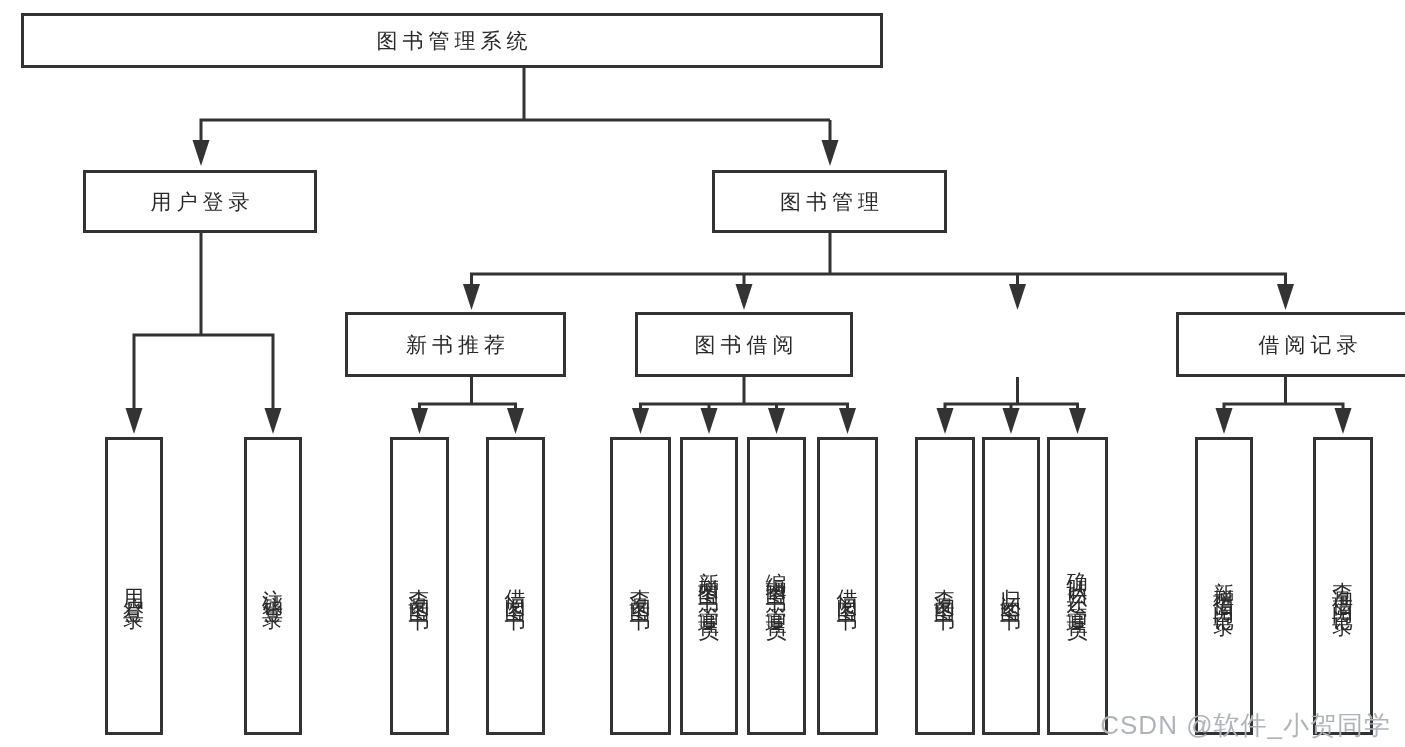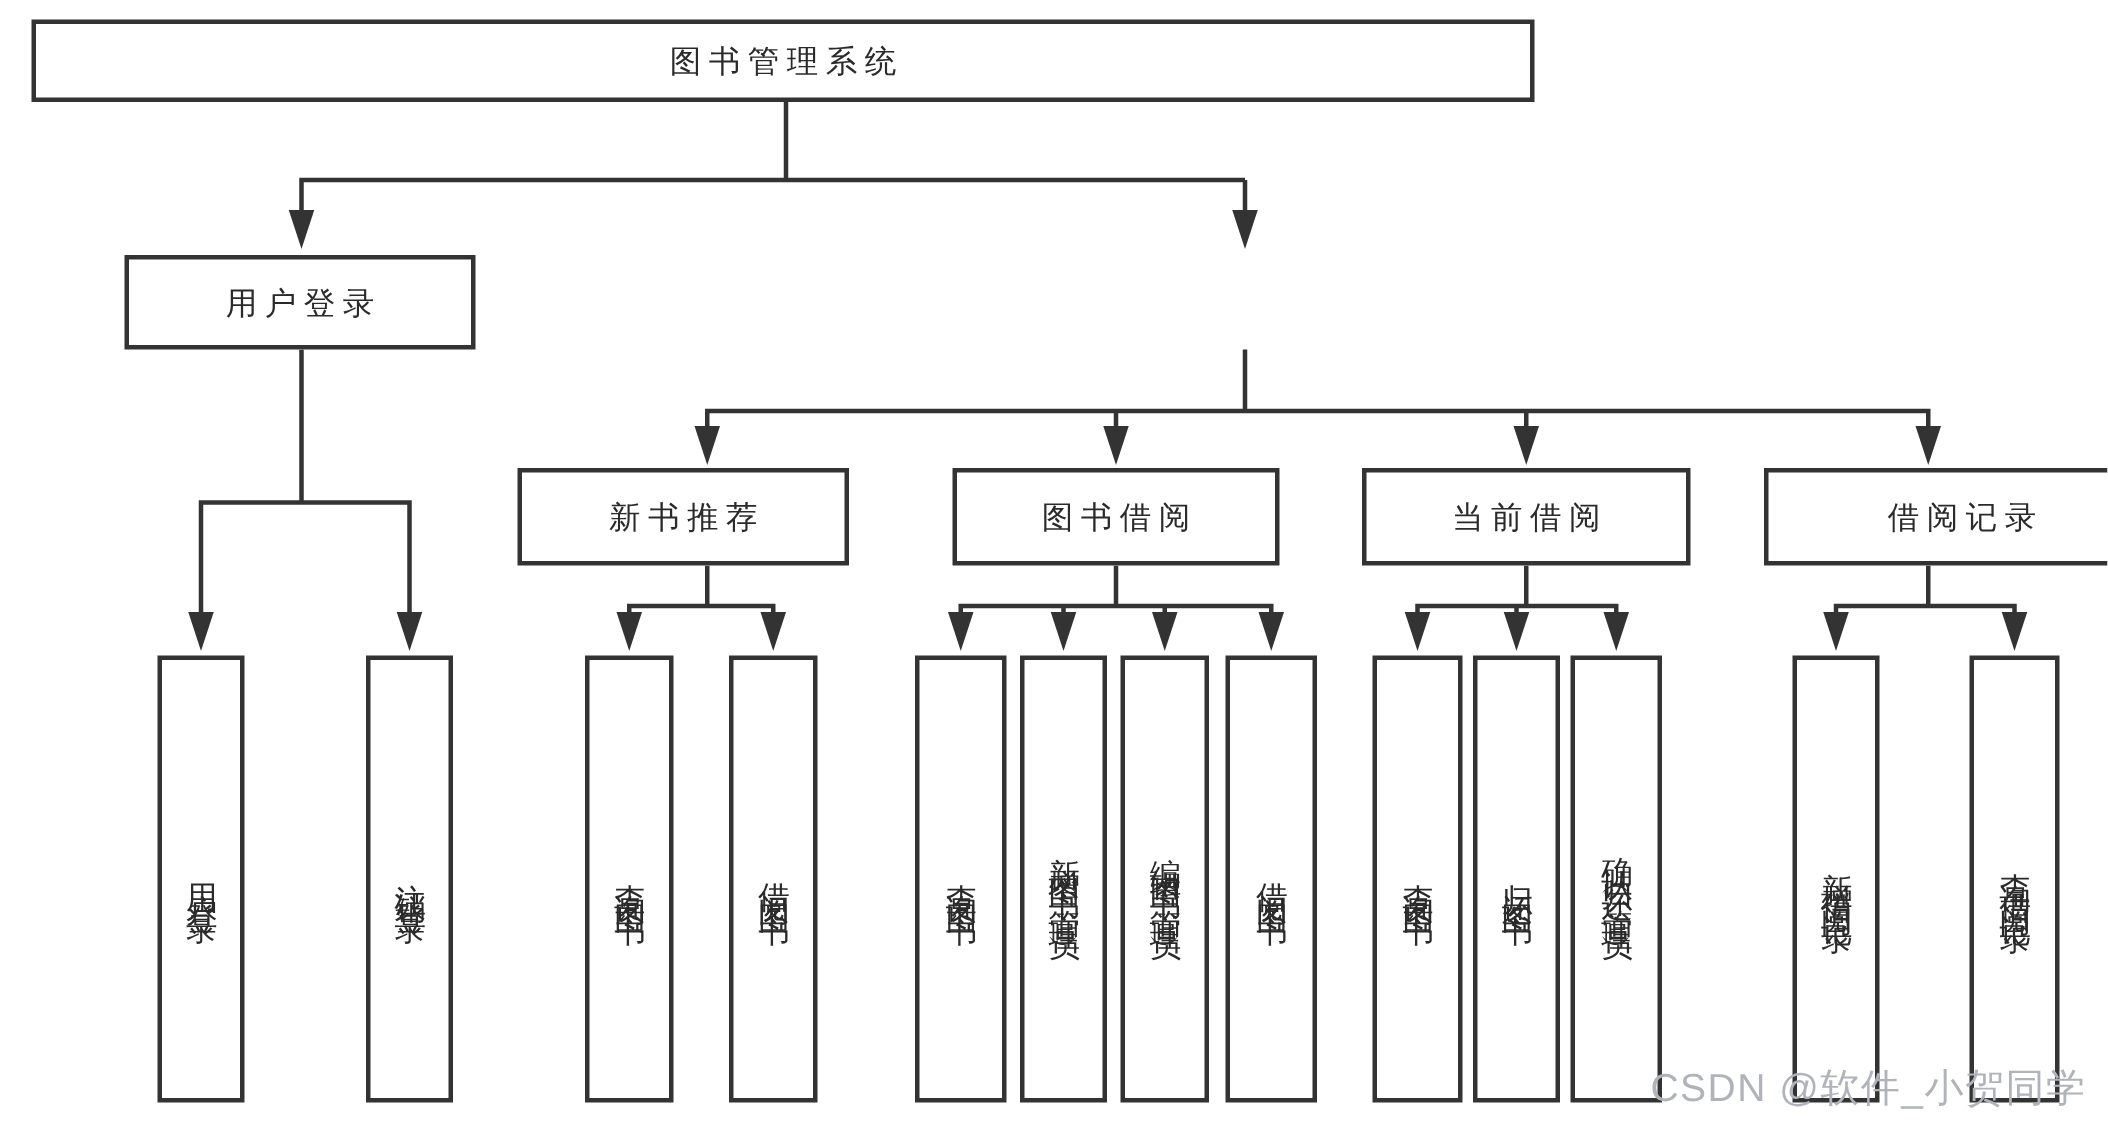--- a/index.html
+++ b/index.html
@@ -117,36 +117,36 @@
 
     <g stroke="#333333" stroke-width="3" fill="none">
       <path d="M1285.5,377 V404 M1222.5,404 H1344.5 M1224,404 V412 M1343,404 V412"></path>
     </g>
     <g fill="#333333" stroke="none">
       <polygon points="1215.5,408 1232.5,408 1224,434"></polygon>
       <polygon points="1334.5,408 1351.5,408 1343,434"></polygon>
     </g>
   </svg>
 
-  <div class="box" style="left:21px; top:13px; width:1002px; height:55px;">
+  <div class="box" style="left:21px; top:13px; width:862px; height:55px;">
     <span class="hlabel">图书管理系统</span>
   </div>
 
   <div class="box" style="left:83px; top:170px; width:234px; height:63px;">
     <span class="hlabel">用户登录</span>
+  </div>
+  <div class="box" style="left:712px; top:170px; width:235px; height:63px;">
+    <span class="hlabel">图书管理</span>
   </div>
 
   <div class="box" style="left:345px; top:312px; width:221px; height:65px;">
     <span class="hlabel">新书推荐</span>
   </div>
   <div class="box" style="left:635px; top:312px; width:218px; height:65px;align-items:center;">
     <span class="hlabel">图书借阅</span>
-  </div>
-  <div class="box" style="left:908px; top:312px; width:219px; height:65px;">
-    <span class="hlabel">当前借阅</span>
   </div>
   <div class="box" style="left:1176px; top:312px; width:264px; height:65px;">
     <span class="hlabel">借阅记录</span>
   </div>
 
   <div class="box" style="left:105px; top:437px; width:58px; height:298px;">
     <span class="vlabel">用户登录</span>
   </div>
   <div class="box" style="left:244px; top:437px; width:58px; height:298px;">
     <span class="vlabel">注销登录</span>

